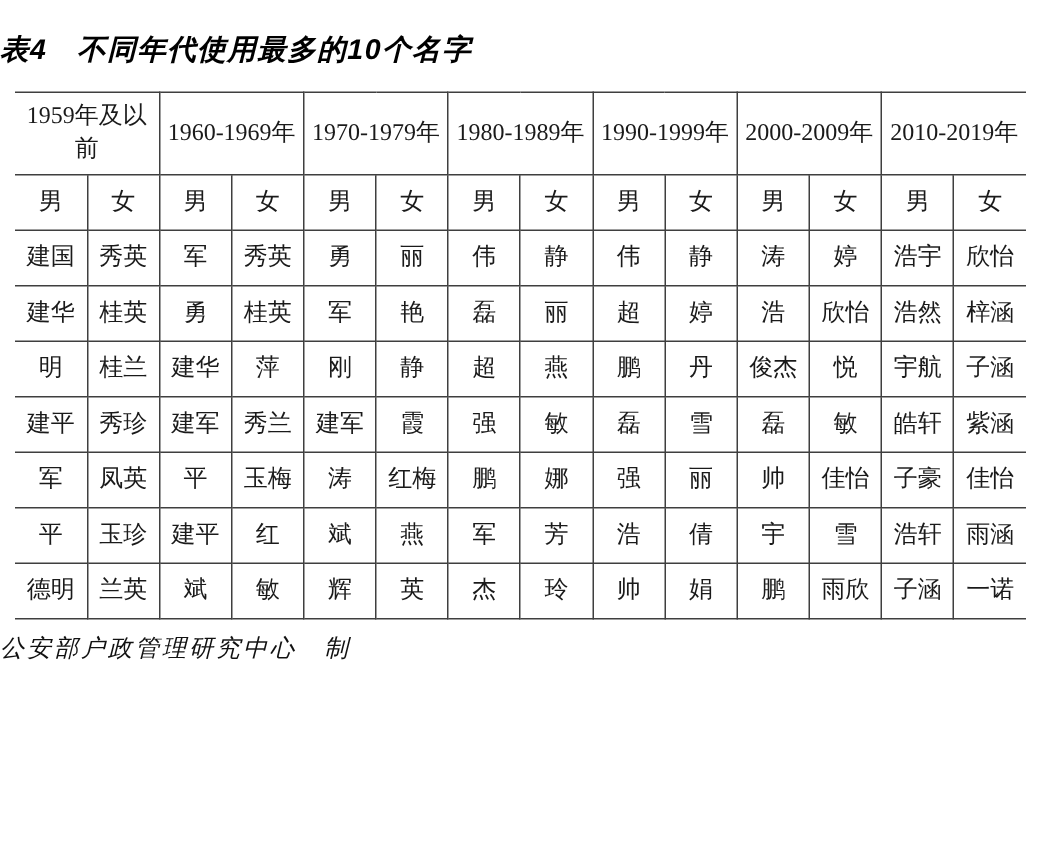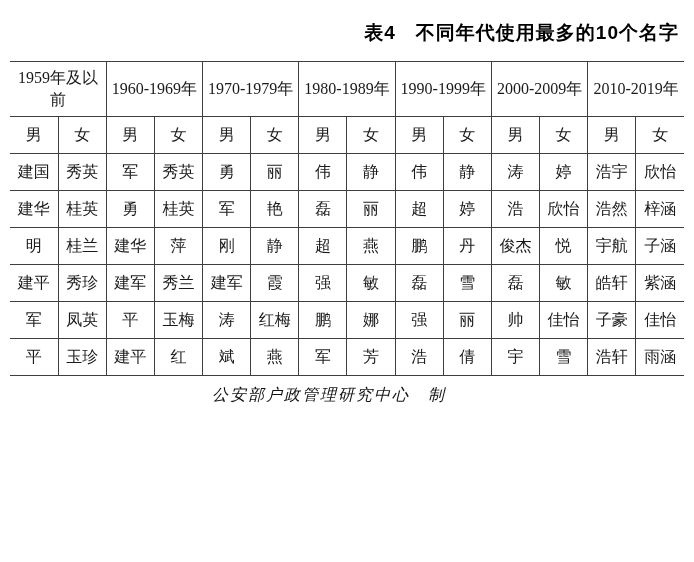--- a/index.html
+++ b/index.html
@@ -14,27 +14,28 @@
     font-family: "Liberation Serif", "DejaVu Serif", serif;
     color: #1a1a1a;
   }
   .page {
     width: 694px;
     height: 562px;
     box-sizing: border-box;
     padding-top: 20px;
   }
   .title {
-    text-align: right;
+    text-align: left;
     font-family: "Liberation Sans", "DejaVu Sans", sans-serif;
     font-weight: bold;
     font-size: 19px;
     letter-spacing: 1px;
     margin: 0 15px 15px 0;
     color: #000000;
+    font-style: italic;
   }
   table.names-table {
     width: 674px;
     margin: 0 auto;
     border-collapse: collapse;
     table-layout: fixed;
   }
   table.names-table th,
   table.names-table td {
     border: 1px solid #3f3f3f;
@@ -54,21 +55,21 @@
     height: 54px;
   }
   tr.gender-row th {
     height: 36px;
   }
   table.names-table tbody td {
     height: 36px;
   }
   .footer {
     margin-top: 9px;
-    text-align: center;
+    text-align: left;
     padding-right: 36px;
     font-size: 16px;
     letter-spacing: 2px;
     font-style: italic;
     color: #111111;
   }
 </style>
 </head>
 <body>
 
@@ -194,18 +195,34 @@
           <td>燕</td>
           <td>军</td>
           <td>芳</td>
           <td>浩</td>
           <td>倩</td>
           <td>宇</td>
           <td>雪</td>
           <td>浩轩</td>
           <td>雨涵</td>
         </tr>
+        <tr>
+          <td>德明</td>
+          <td>兰英</td>
+          <td>斌</td>
+          <td>敏</td>
+          <td>辉</td>
+          <td>英</td>
+          <td>杰</td>
+          <td>玲</td>
+          <td>帅</td>
+          <td>娟</td>
+          <td>鹏</td>
+          <td>雨欣</td>
+          <td>子涵</td>
+          <td>一诺</td>
+        </tr>
       </tbody>
   </table>
 
   <div class="footer">公安部户政管理研究中心　制</div>
 
 </div>
 
 </body></html>

